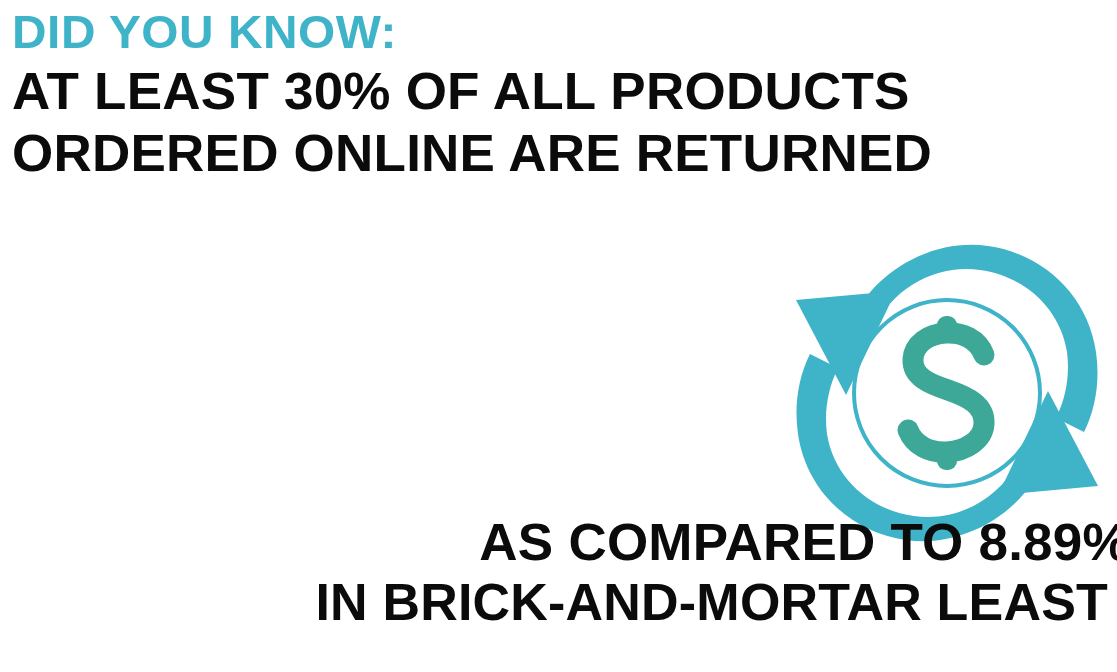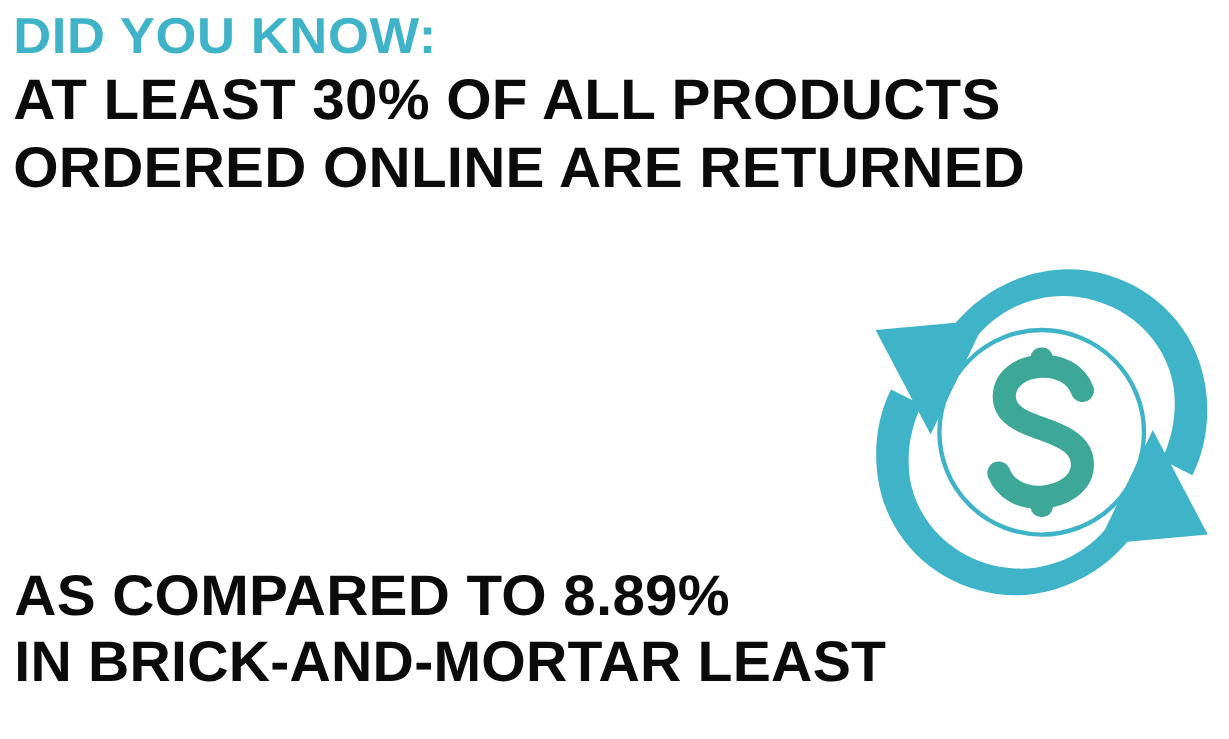--- a/index.html
+++ b/index.html
@@ -52,20 +52,21 @@
     transform: scaleX(1.02);
     transform-origin: left center;
   }
 
   
   .bottom-block {
     position: absolute;
     left: 13px;
     top: 512px;
     width: 1095px;
+    text-align: right;
   }
 
   .sub-line {
     display: block;
     font-family: "Liberation Sans", sans-serif;
     font-weight: 700;
     font-size: 52px;
     line-height: 60px;
     letter-spacing: 0.2px;
     color: #0B0B0B;

